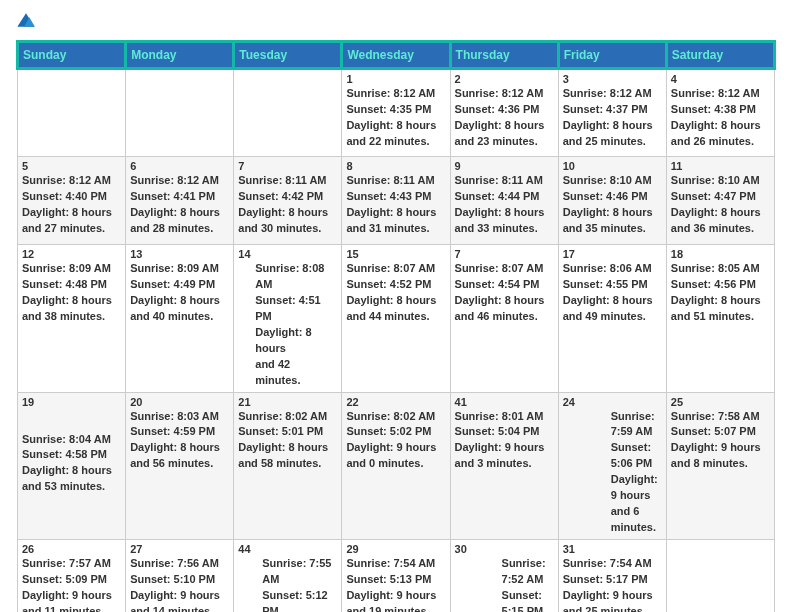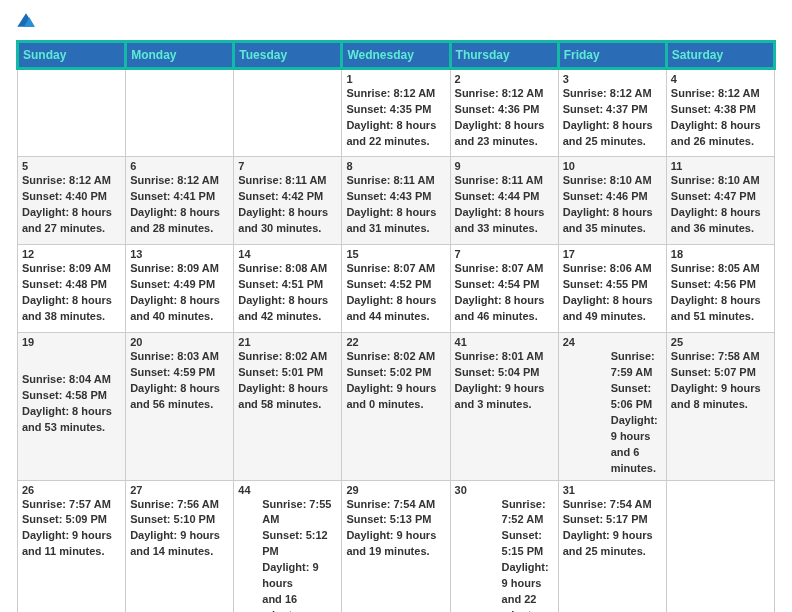--- a/index.html
+++ b/index.html
@@ -225,21 +225,21 @@
           </td>
           <td>
             <span class="day-number">13</span>
             <div class="day-info" style="white-space: pre-line;">Sunrise: 8:09 AM
 Sunset: 4:49 PM
 Daylight: 8 hours
 and 40 minutes.</div>
           </td>
           <td>
             <span class="day-number">14</span>
-            <div class="day-info" style="white-space: pre-line;">Sunrise: 8:08 AM
+            <div class="day-info" style="white-space: pre-line; margin-left: 17px;">Sunrise: 8:08 AM
 Sunset: 4:51 PM
 Daylight: 8 hours
 and 42 minutes.</div>
           </td>
           <td>
             <span class="day-number">15</span>
             <div class="day-info" style="white-space: pre-line;">Sunrise: 8:07 AM
 Sunset: 4:52 PM
 Daylight: 8 hours
 and 44 minutes.</div>

